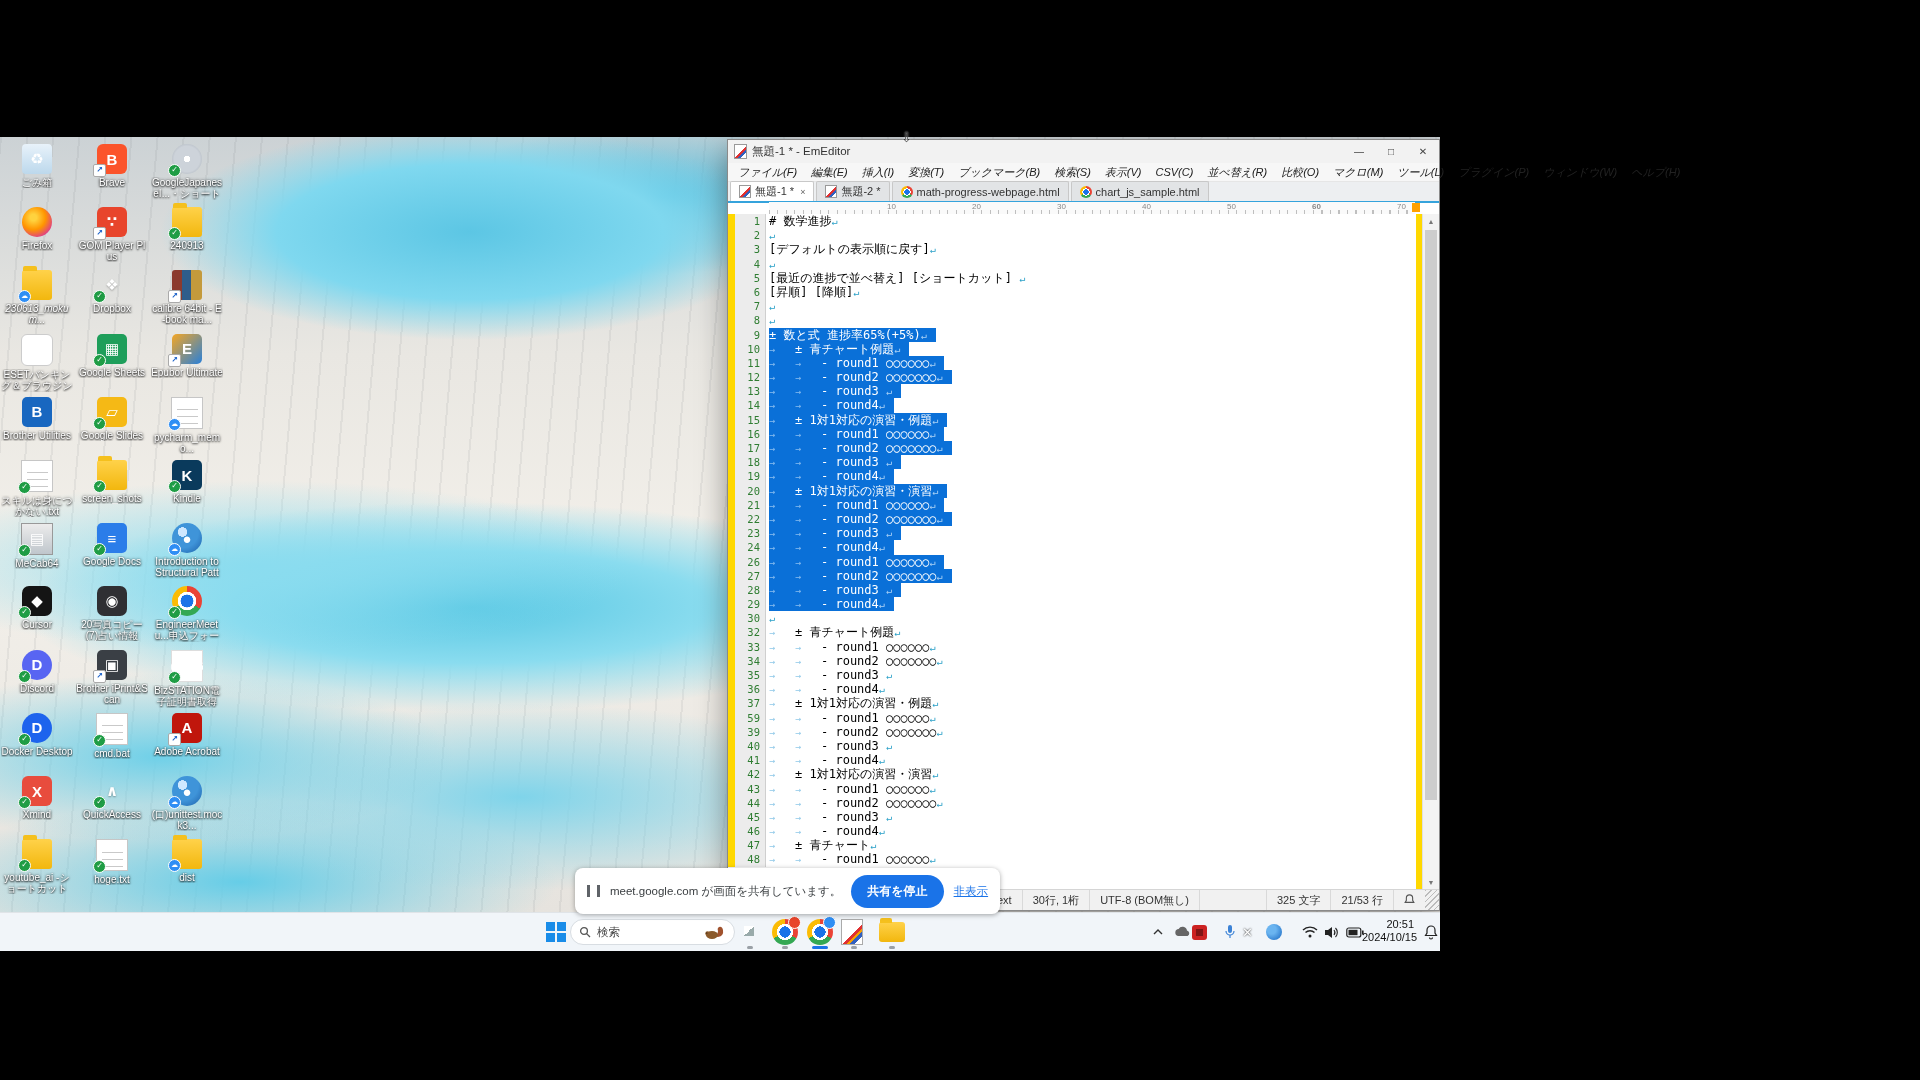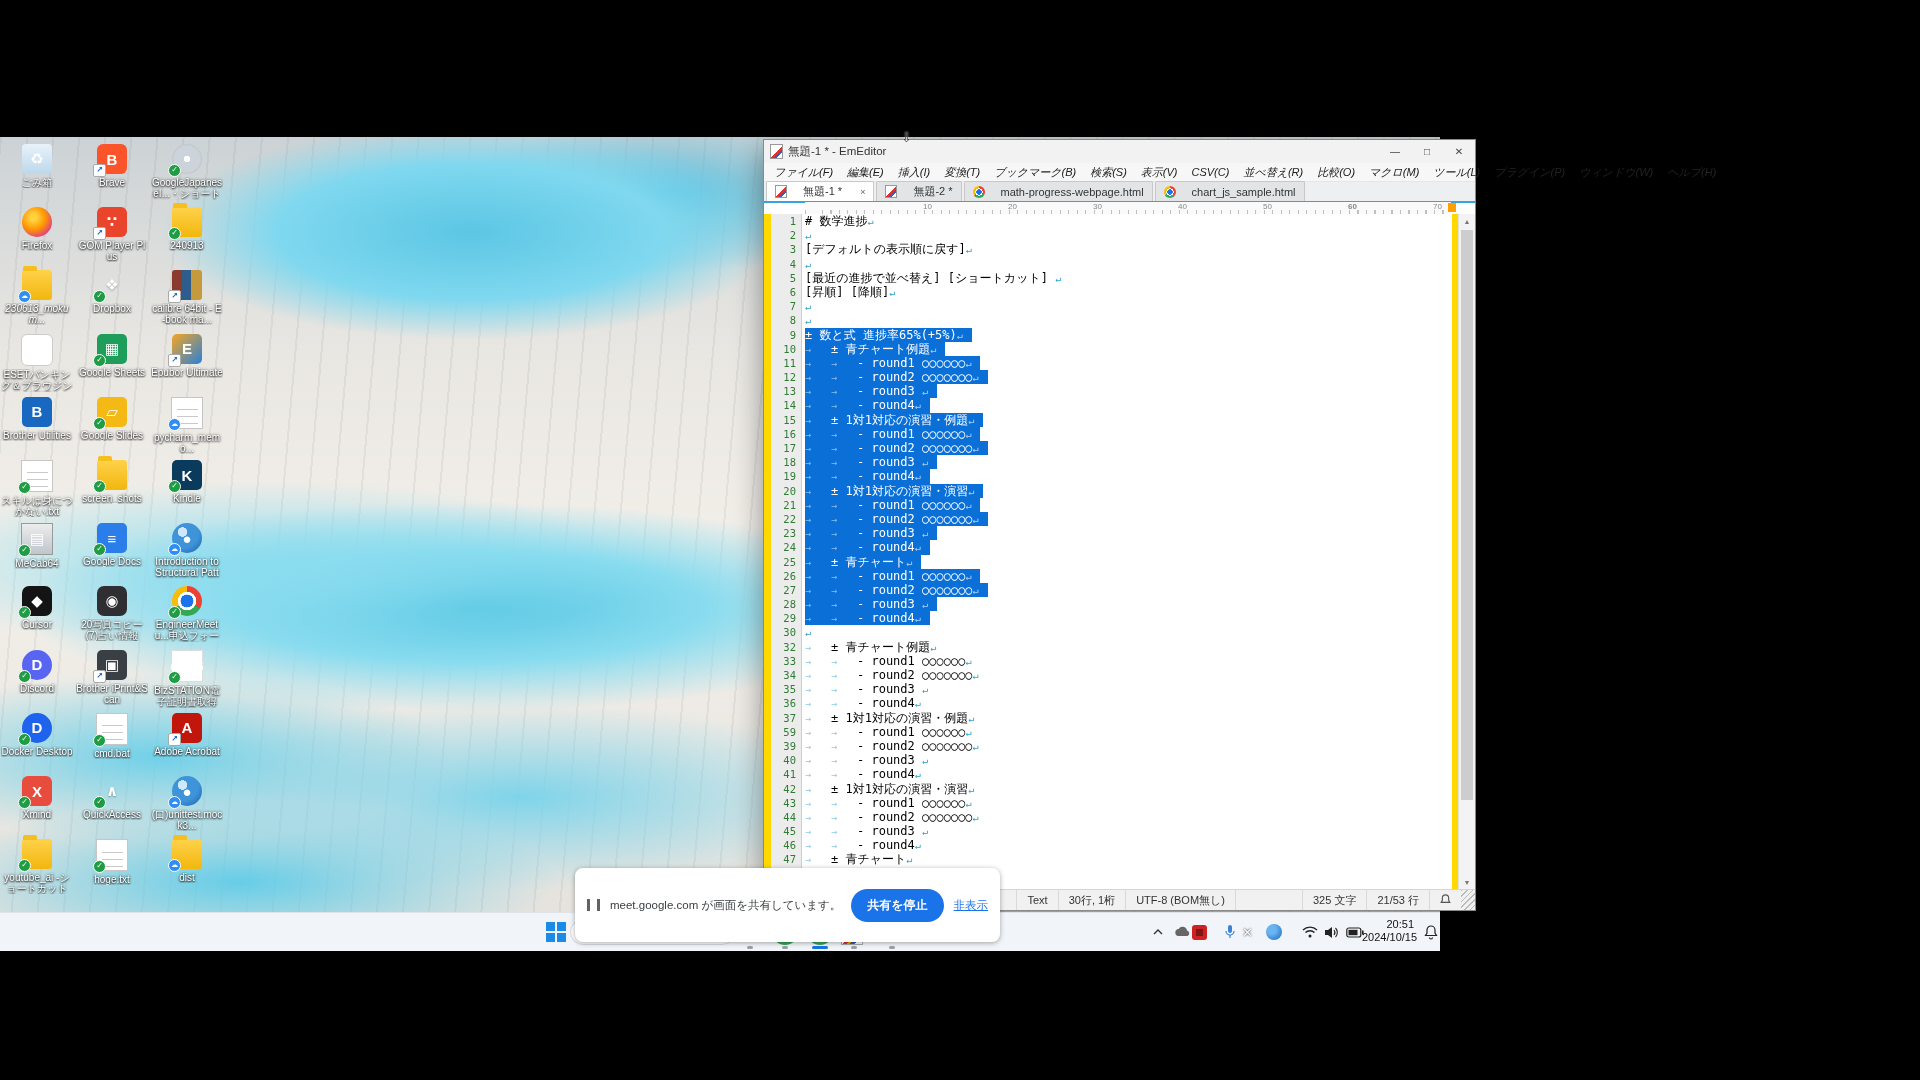--- a/index.html
+++ b/index.html
@@ -57,30 +57,30 @@
   .k-printer{background:#3a3f45;border-radius:5px;color:#dfe3e8;}
   .k-bizstation{background:#fff;border:1px solid #ddd;color:#d01212;font-size:10px;font-weight:bold;}
   .k-docker{background:#1d63ed;border-radius:50%;}
   .k-acrobat{background:#c0160c;border-radius:5px;}
   .k-xmind{background:#e84c3d;border-radius:6px;}
   .k-quickaccess{color:#f08300;font-size:26px;text-shadow:0 1px 2px rgba(0,0,0,.35);}
   .k-txt{background:#fff;border:1px solid #c6c6c6;
     background-image:repeating-linear-gradient(180deg,rgba(0,0,0,0) 0 6px,#c9c9c9 6px 7px);background-size:70% 70%;background-position:50% 60%;background-repeat:no-repeat;}
 
   
-  .ed-window{position:absolute;left:763px;top:139px;width:713px;height:772px;background:#fff;border:1px solid #8a8a8a;box-sizing:border-box;box-shadow:0 10px 28px rgba(0,0,0,.4);}
+  .ed-window{position:absolute;left:727px;top:139px;width:713px;height:772px;background:#fff;border:1px solid #8a8a8a;box-sizing:border-box;box-shadow:0 10px 28px rgba(0,0,0,.4);}
   .ed-title{height:23px;background:#f2f2f2;display:flex;align-items:center;padding-left:6px;font-size:11.5px;color:#333;}
   .ed-title .doc-ic{margin-right:5px;}
   .doc-ic{display:inline-block;width:13px;height:15px;background:linear-gradient(135deg,rgba(0,0,0,0) 52%,#e03030 52% 64%,#3060c0 64% 76%,rgba(0,0,0,0) 76%),#fff;border:1px solid #999;box-sizing:border-box;}
   .win-btns{margin-left:auto;display:flex;}
   .win-btn{width:32px;height:23px;text-align:center;line-height:23px;font-size:10px;color:#444;}
   .ed-menu{height:18px;background:#f7f7f7;display:flex;align-items:center;font-size:11px;color:#222;padding-left:3px;border-bottom:1px solid #e6e6e6;}
   .menu-item{padding:0 7px;white-space:nowrap;font-style:italic;}
   .ed-tabs{height:21px;background:#edeff1;display:flex;align-items:flex-end;border-bottom:2px solid #35a3dc;padding-left:2px;box-sizing:border-box;}
-  .ed-tab{height:19px;display:flex;align-items:center;gap:16px;padding:0 8px;font-size:11px;color:#333;background:#e2e4e6;border:1px solid #c8c8c8;border-bottom:none;border-radius:2px 2px 0 0;margin-right:2px;white-space:nowrap;}
+  .ed-tab{height:19px;display:flex;align-items:center;gap:4px;padding:0 8px;font-size:11px;color:#333;background:#e2e4e6;border:1px solid #c8c8c8;border-bottom:none;border-radius:2px 2px 0 0;margin-right:2px;white-space:nowrap;}
   .ed-tab.active{background:#fff;}
   .tab-ic{width:12px;height:12px;flex:0 0 12px;}
   .tab-ic.ic-doc{width:11px;height:13px;background:linear-gradient(135deg,rgba(0,0,0,0) 52%,#e03030 52% 66%,#3060c0 66% 78%,rgba(0,0,0,0) 78%),#fff;border:1px solid #999;box-sizing:border-box;}
   .tab-close{font-size:9px;color:#666;margin-left:2px;}
   .ed-ruler{position:absolute;left:41px;right:24px;top:62px;height:12px;background:#fafafa;border-bottom:1px solid #d8d8d8;
     background-image:repeating-linear-gradient(90deg,#bfbfbf 0 1px,rgba(0,0,0,0) 1px 8.5px);background-size:100% 4px;background-position:0 100%;background-repeat:no-repeat;}
   .ruler-num{position:absolute;top:0;font-size:8px;color:#888;}
   .ed-body{position:absolute;left:0;right:0;top:74px;bottom:20px;overflow:hidden;background:#fff;}
   .lines{position:absolute;left:0;top:0;right:23px;}
   .row{display:flex;height:14.2px;line-height:14.2px;font-family:"DejaVu Sans Mono","DejaVu Sans",monospace;font-size:12px;}
@@ -97,21 +97,21 @@
   .vscroll{position:absolute;top:74px;bottom:20px;right:0;width:17px;background:#f3f3f3;border-left:1px solid #e0e0e0;box-sizing:border-box;}
   .vs-up,.vs-down{position:absolute;left:0;right:0;height:15px;text-align:center;font-size:7px;color:#777;line-height:15px;}
   .vs-up{top:0}.vs-down{bottom:0}
   .vs-thumb{position:absolute;left:2px;right:2px;top:16px;height:570px;background:#cdcdcd;}
   .ed-status{position:absolute;left:0;right:0;bottom:0;height:20px;background:#f1f1f1;border-top:1px solid #d5d5d5;display:flex;align-items:center;justify-content:flex-end;font-size:11px;color:#333;}
   .st-cell{border-left:1px solid #d9d9d9;padding:0 10px;height:100%;display:flex;align-items:center;white-space:nowrap;}
   .st-cell.empty{min-width:46px;}
   .st-grip{width:14px;height:100%;background:repeating-linear-gradient(135deg,#bbb 0 1px,rgba(0,0,0,0) 1px 4px);}
 
   
-  .sharebar{position:absolute;left:575px;top:868px;height:38px;display:flex;align-items:center;gap:10px;background:#fff;border-radius:8px;box-shadow:0 1px 5px rgba(0,0,0,.35);padding:18px 12px;z-index:60;font-size:11.5px;color:#3c4043;}
+  .sharebar{position:absolute;left:575px;top:868px;height:38px;display:flex;align-items:center;gap:10px;background:#fff;border-radius:8px;box-shadow:0 1px 5px rgba(0,0,0,.35);padding:4px 12px;z-index:60;font-size:11.5px;color:#3c4043;}
   .pause-ic{width:7px;height:12px;border-left:3px solid #5f6368;border-right:3px solid #5f6368;}
   .stop-btn{background:#1a73e8;color:#fff;border:none;border-radius:17px;padding:8px 16px;font-size:12px;font-weight:bold;font-family:inherit;}
   .hide-link{color:#1a73e8;text-decoration:underline;font-size:11.5px;}
 
   
   .tile{position:absolute;left:1443px;top:402px;width:477px;height:271px;background:#171717;}
   .avatar{position:absolute;left:181px;top:21px;width:116px;height:116px;border-radius:50%;background:#3a9ad2;display:flex;align-items:center;justify-content:center;}
   .avatar .reddot{position:absolute;left:16px;bottom:14px;width:10px;height:10px;border-radius:50%;background:radial-gradient(circle at 35% 35%,#fff 0 30%,#c32a2a 34%);}
   .pname{position:absolute;left:14px;bottom:10px;color:#e6e6e6;font-size:16px;text-shadow:0 1px 2px rgba(0,0,0,.8);}
 
@@ -471,24 +471,20 @@
           </div>
           <div class="row">
             <div class="gut">23</div>
             <div class="txt"><span class="seg sel"><span class="tabg">→</span><span class="tabg">→</span><span>- round3 </span><span class="crg">↵</span></span></div>
           </div>
           <div class="row">
             <div class="gut">24</div>
             <div class="txt"><span class="seg sel"><span class="tabg">→</span><span class="tabg">→</span><span>- round4</span><span class="crg">↵</span></span></div>
           </div>
           <div class="row">
-            <div class="gut">25</div>
-            <div class="txt"><span class="seg sel"><span class="tabg">→</span><span>± 青チャート</span><span class="crg">↵</span></span></div>
-          </div>
-          <div class="row">
             <div class="gut">26</div>
             <div class="txt"><span class="seg sel"><span class="tabg">→</span><span class="tabg">→</span><span>- round1 ○○○○○○</span><span class="crg">↵</span></span></div>
           </div>
           <div class="row">
             <div class="gut">27</div>
             <div class="txt"><span class="seg sel"><span class="tabg">→</span><span class="tabg">→</span><span>- round2 ○○○○○○○</span><span class="crg">↵</span></span></div>
           </div>
           <div class="row">
             <div class="gut">28</div>
             <div class="txt"><span class="seg sel"><span class="tabg">→</span><span class="tabg">→</span><span>- round3 </span><span class="crg">↵</span></span></div>

